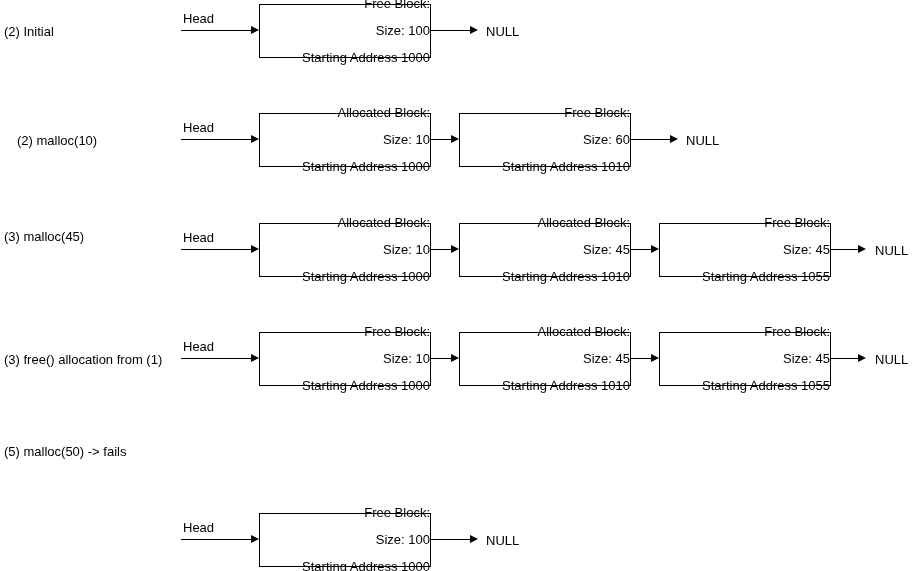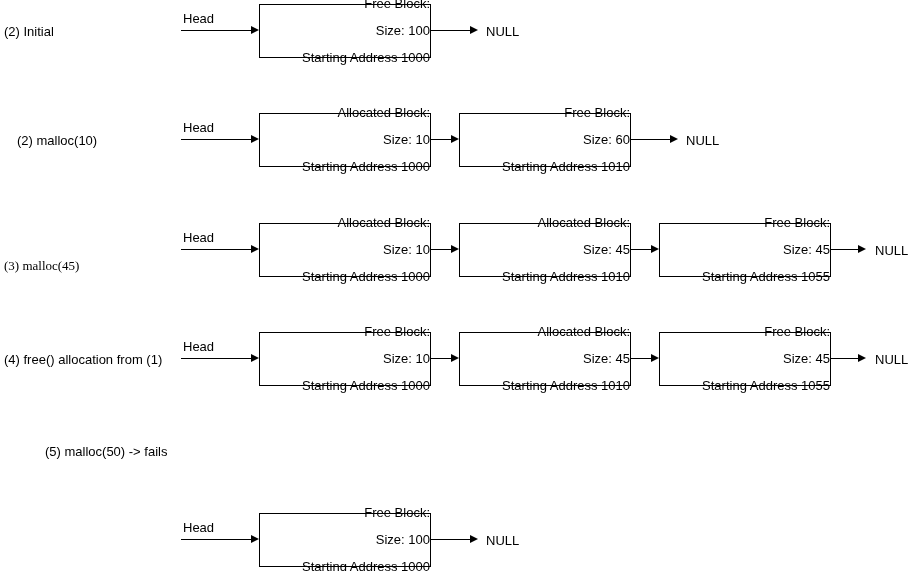--- a/index.html
+++ b/index.html
@@ -78,21 +78,21 @@
   </div>
   <div class="arrow" style="left:431px; top:139px; width:20px;"></div>
   <div class="box" style="left:459px; top:113px;">
     <div>Free Block:</div>
     <div>Size: 60</div>
     <div>Starting Address 1010</div>
   </div>
   <div class="arrow" style="left:631px; top:139px; width:39px;"></div>
   <div class="lbl" style="left:686px; top:140px;">NULL</div>
 
-  <div class="lbl" style="left:4px; top:266px;font-family:Liberation Serif, serif;">(3) malloc(45)</div>
+  <div class="lbl" style="left:4px; top:236px;">(3) malloc(45)</div>
   <div class="lbl" style="left:183px; top:237px;">Head</div>
   <div class="arrow" style="left:181px; top:249px; width:70px;"></div>
   <div class="box" style="left:259px; top:223px;">
     <div>Allocated Block:</div>
     <div>Size: 10</div>
     <div>Starting Address 1000</div>
   </div>
   <div class="arrow" style="left:431px; top:249px; width:20px;"></div>
   <div class="box" style="left:459px; top:223px;">
     <div>Allocated Block:</div>
@@ -101,21 +101,21 @@
   </div>
   <div class="arrow" style="left:631px; top:249px; width:20px;"></div>
   <div class="box" style="left:659px; top:223px;">
     <div>Free Block:</div>
     <div>Size: 45</div>
     <div>Starting Address 1055</div>
   </div>
   <div class="arrow" style="left:831px; top:249px; width:27px;"></div>
   <div class="lbl" style="left:875px; top:250px;">NULL</div>
 
-  <div class="lbl" style="left:4px; top:359px;">(4) free() allocation from (1)</div>
+  <div class="lbl" style="left:4px; top:359px;">(3) free() allocation from (1)</div>
   <div class="lbl" style="left:183px; top:346px;">Head</div>
   <div class="arrow" style="left:181px; top:358px; width:70px;"></div>
   <div class="box" style="left:259px; top:332px;">
     <div>Free Block:</div>
     <div>Size: 10</div>
     <div>Starting Address 1000</div>
   </div>
   <div class="arrow" style="left:431px; top:358px; width:20px;"></div>
   <div class="box" style="left:459px; top:332px;">
     <div>Allocated Block:</div>
@@ -124,21 +124,21 @@
   </div>
   <div class="arrow" style="left:631px; top:358px; width:20px;"></div>
   <div class="box" style="left:659px; top:332px;">
     <div>Free Block:</div>
     <div>Size: 45</div>
     <div>Starting Address 1055</div>
   </div>
   <div class="arrow" style="left:831px; top:358px; width:27px;"></div>
   <div class="lbl" style="left:875px; top:359px;">NULL</div>
 
-  <div class="lbl" style="left:4px; top:451px;margin-left:41px;">(5) malloc(50) -&gt; fails</div>
+  <div class="lbl" style="left:4px; top:451px;">(5) malloc(50) -&gt; fails</div>
 
   <div class="lbl" style="left:183px; top:527px;">Head</div>
   <div class="arrow" style="left:181px; top:539px; width:70px;"></div>
   <div class="box" style="left:259px; top:513px;">
     <div>Free Block:</div>
     <div>Size: 100</div>
     <div>Starting Address 1000</div>
   </div>
   <div class="arrow" style="left:431px; top:539px; width:39px;"></div>
   <div class="lbl" style="left:486px; top:540px;">NULL</div>

